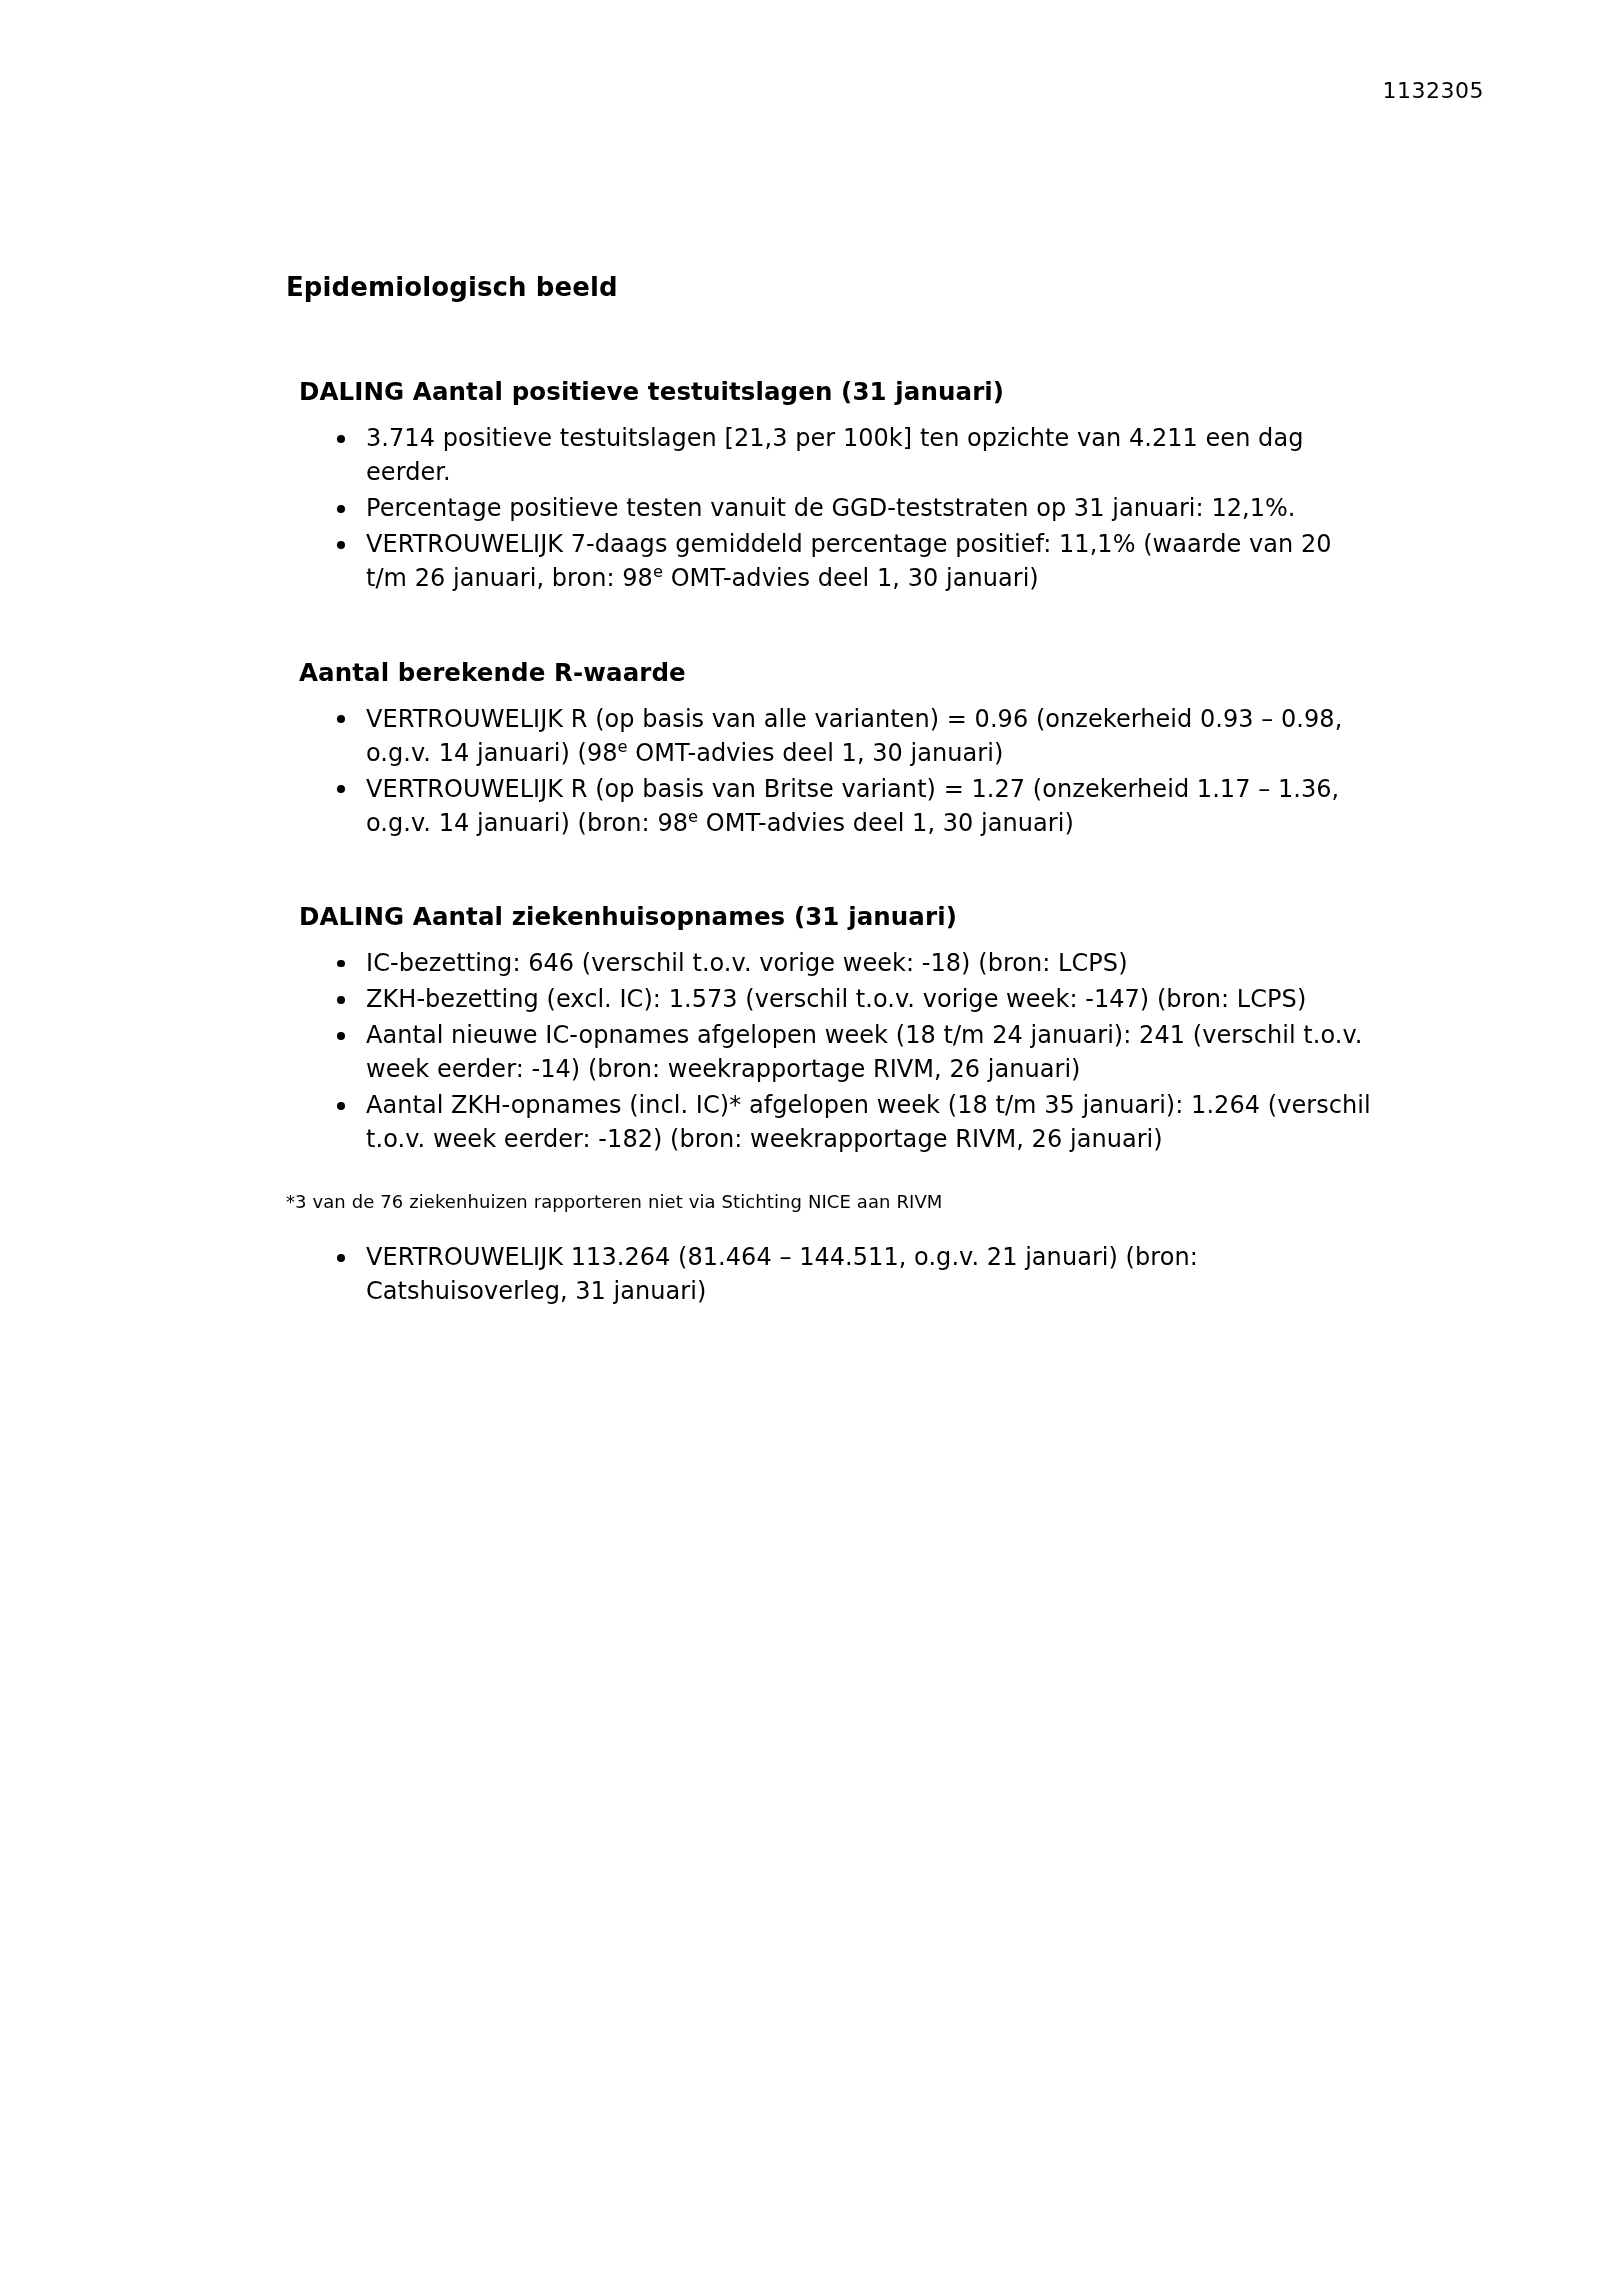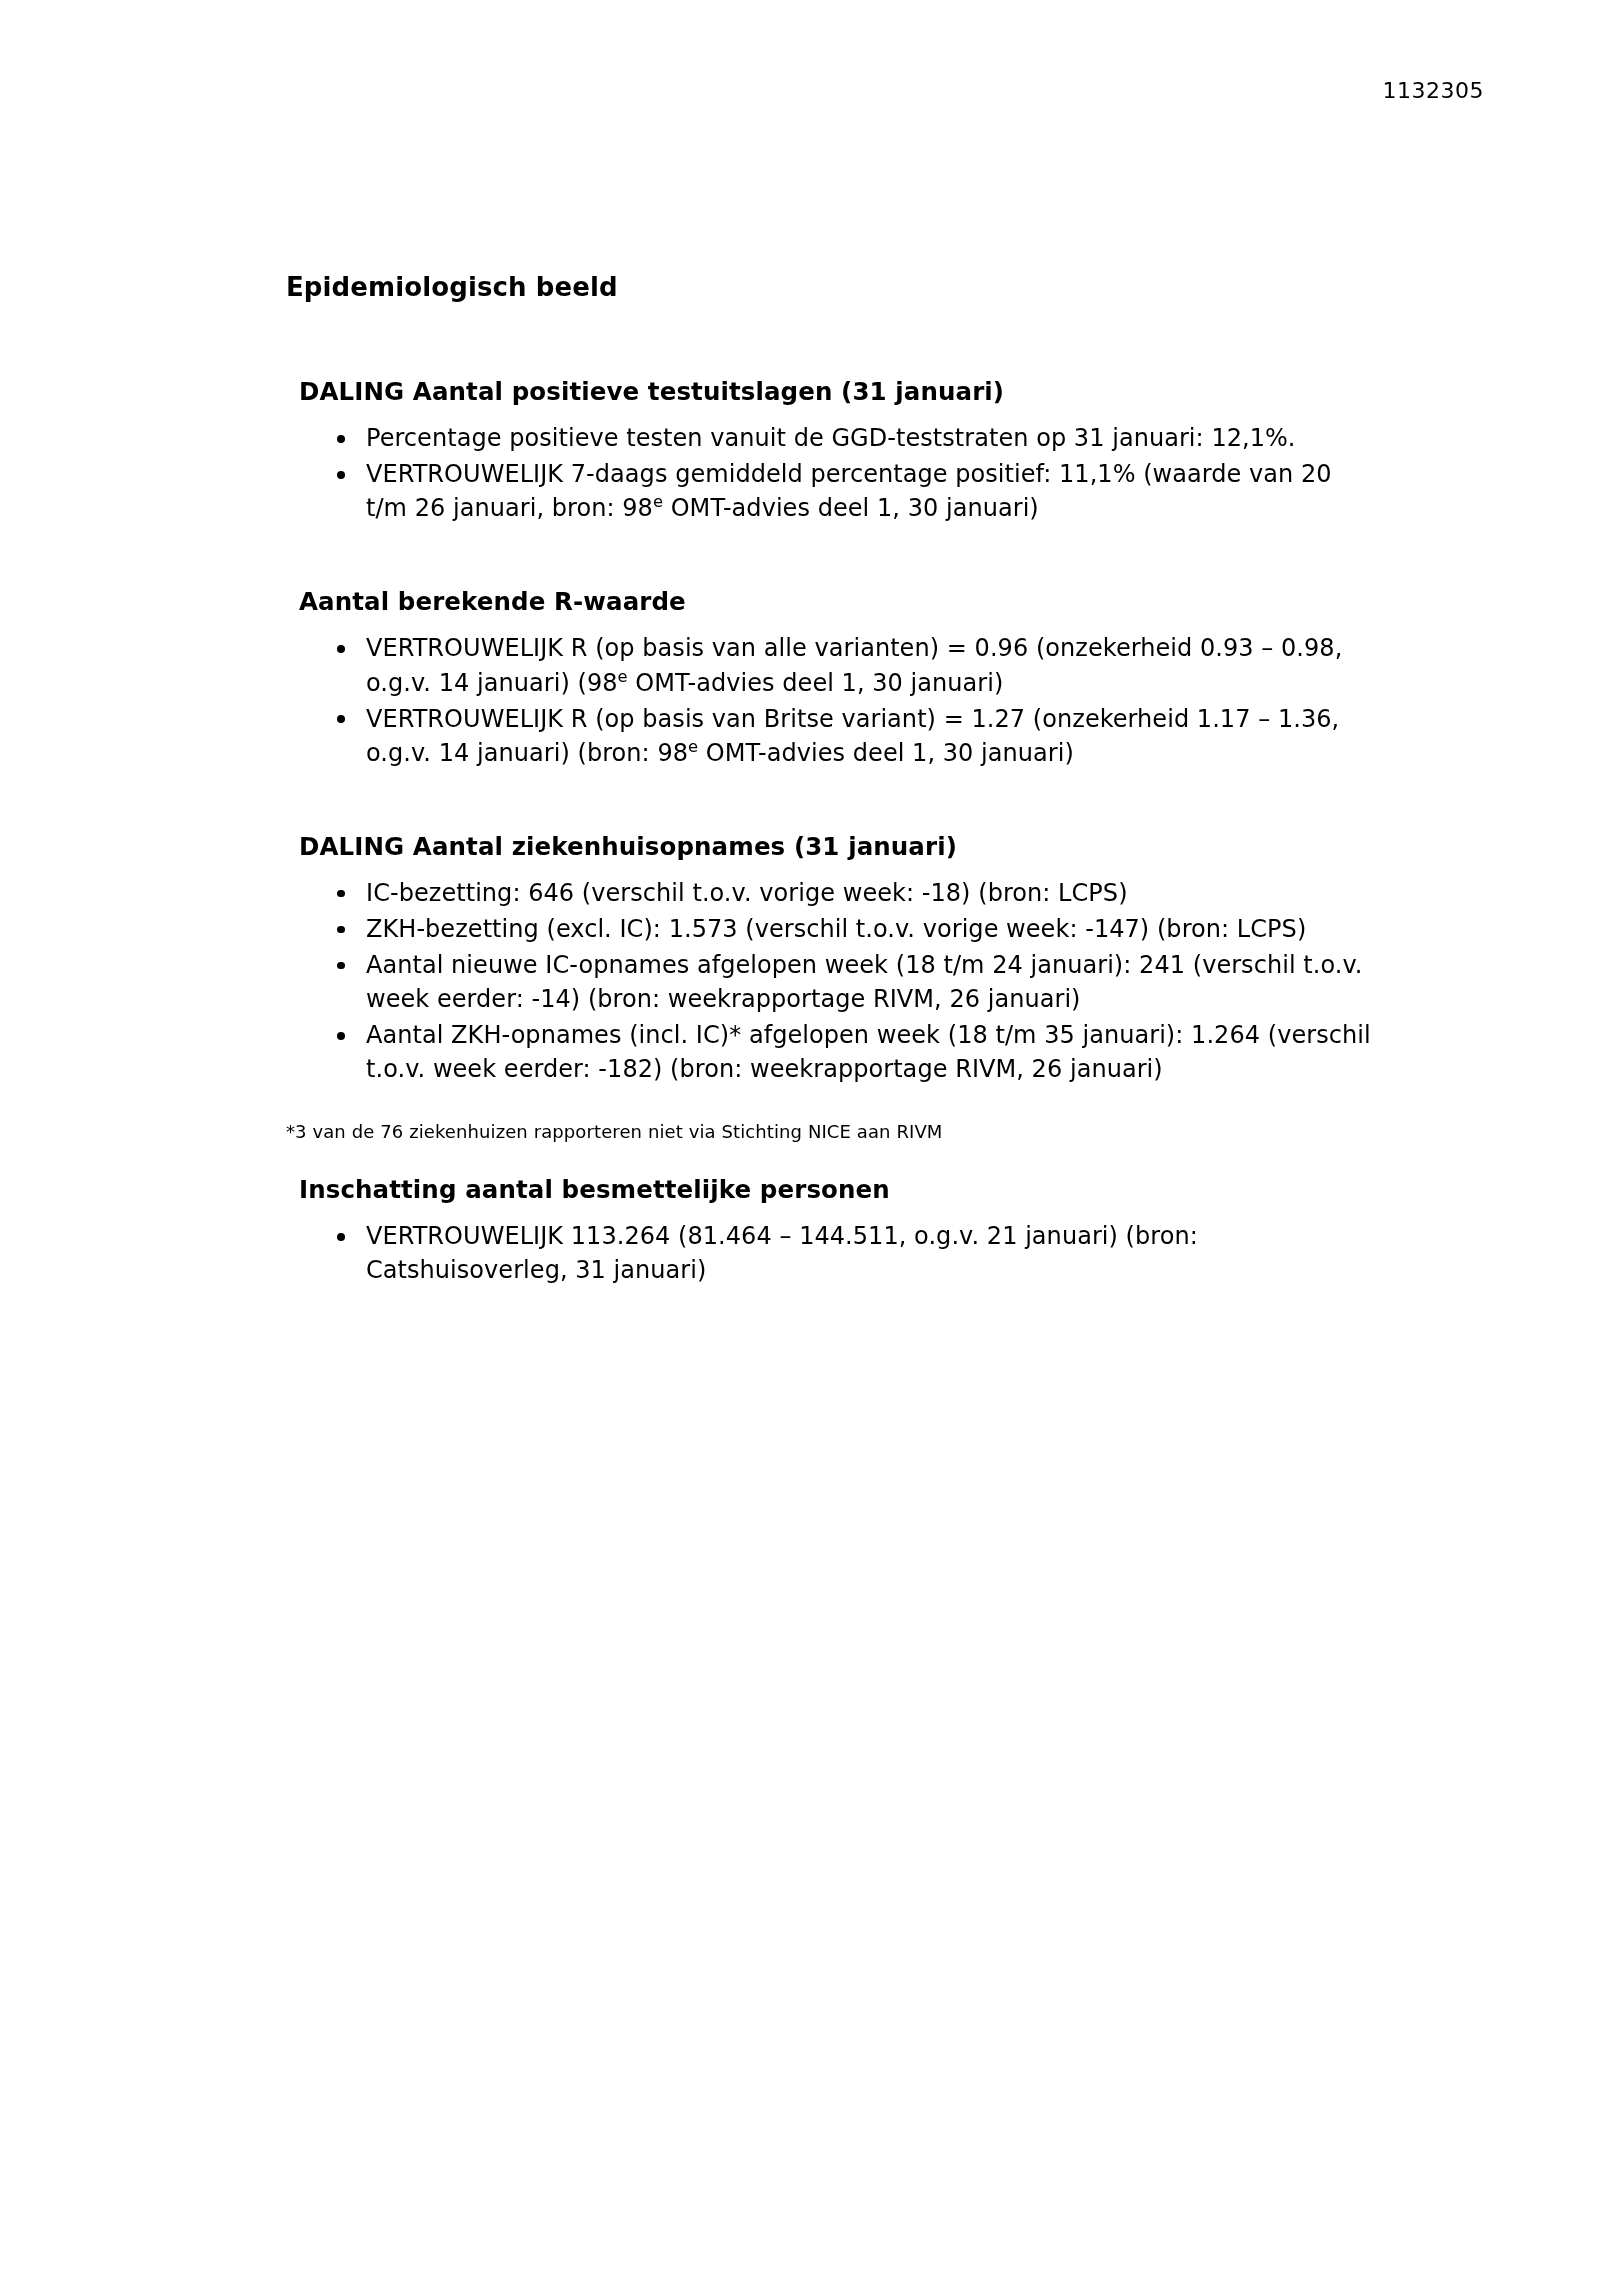--- a/index.html
+++ b/index.html
@@ -93,20 +93,21 @@
   <div class="doc-id">1132305</div>
 
   <div class="content">
 
     <h2 class="section-title">Epidemiologisch beeld</h2>
 
     <div class="spacer-lg"></div>
 
     <h3 class="sub-title">DALING Aantal positieve testuitslagen (31 januari)</h3>
     <ul class="bullets">
+      <li>3.714 positieve testuitslagen [21,3 per 100k] ten opzichte van 4.211 een dag eerder.</li>
       <li>Percentage positieve testen vanuit de GGD-teststraten op 31 januari: 12,1%.</li>
       <li>VERTROUWELIJK 7-daags gemiddeld percentage positief: 11,1% (waarde van 20 t/m 26 januari, bron: 98<sup>e</sup> OMT-advies deel 1, 30 januari)</li>
     </ul>
 
     <div class="spacer-md"></div>
 
     <h3 class="sub-title">Aantal berekende R-waarde</h3>
     <ul class="bullets">
       <li>VERTROUWELIJK R (op basis van alle varianten) = 0.96 (onzekerheid 0.93 – 0.98, o.g.v. 14 januari) (98<sup>e</sup> OMT-advies deel 1, 30 januari)</li>
       <li>VERTROUWELIJK R (op basis van Britse variant) = 1.27 (onzekerheid 1.17 – 1.36, o.g.v. 14 januari) (bron: 98<sup>e</sup> OMT-advies deel 1, 30 januari)</li>
@@ -119,20 +120,19 @@
       <li>IC-bezetting: 646 (verschil t.o.v. vorige week: -18) (bron: LCPS)</li>
       <li>ZKH-bezetting (excl. IC): 1.573 (verschil t.o.v. vorige week: -147) (bron: LCPS)</li>
       <li>Aantal nieuwe IC-opnames afgelopen week (18 t/m 24 januari): 241 (verschil t.o.v. week eerder: -14) (bron: weekrapportage RIVM, 26 januari)</li>
       <li>Aantal ZKH-opnames (incl. IC)* afgelopen week (18 t/m 35 januari): 1.264 (verschil t.o.v. week eerder: -182) (bron: weekrapportage RIVM, 26 januari)</li>
     </ul>
 
     <p class="footnote">*3 van de 76 ziekenhuizen rapporteren niet via Stichting NICE aan RIVM</p>
 
     <div class="spacer-sm"></div>
 
-    <h3 class="sub-title">Inschatting aantal besmettelijke personen</h3>
     <ul class="bullets">
       <li>VERTROUWELIJK 113.264 (81.464 – 144.511, o.g.v. 21 januari) (bron: Catshuisoverleg, 31 januari)</li>
     </ul>
 
   </div>
 </div>
 
 
 </body></html>

